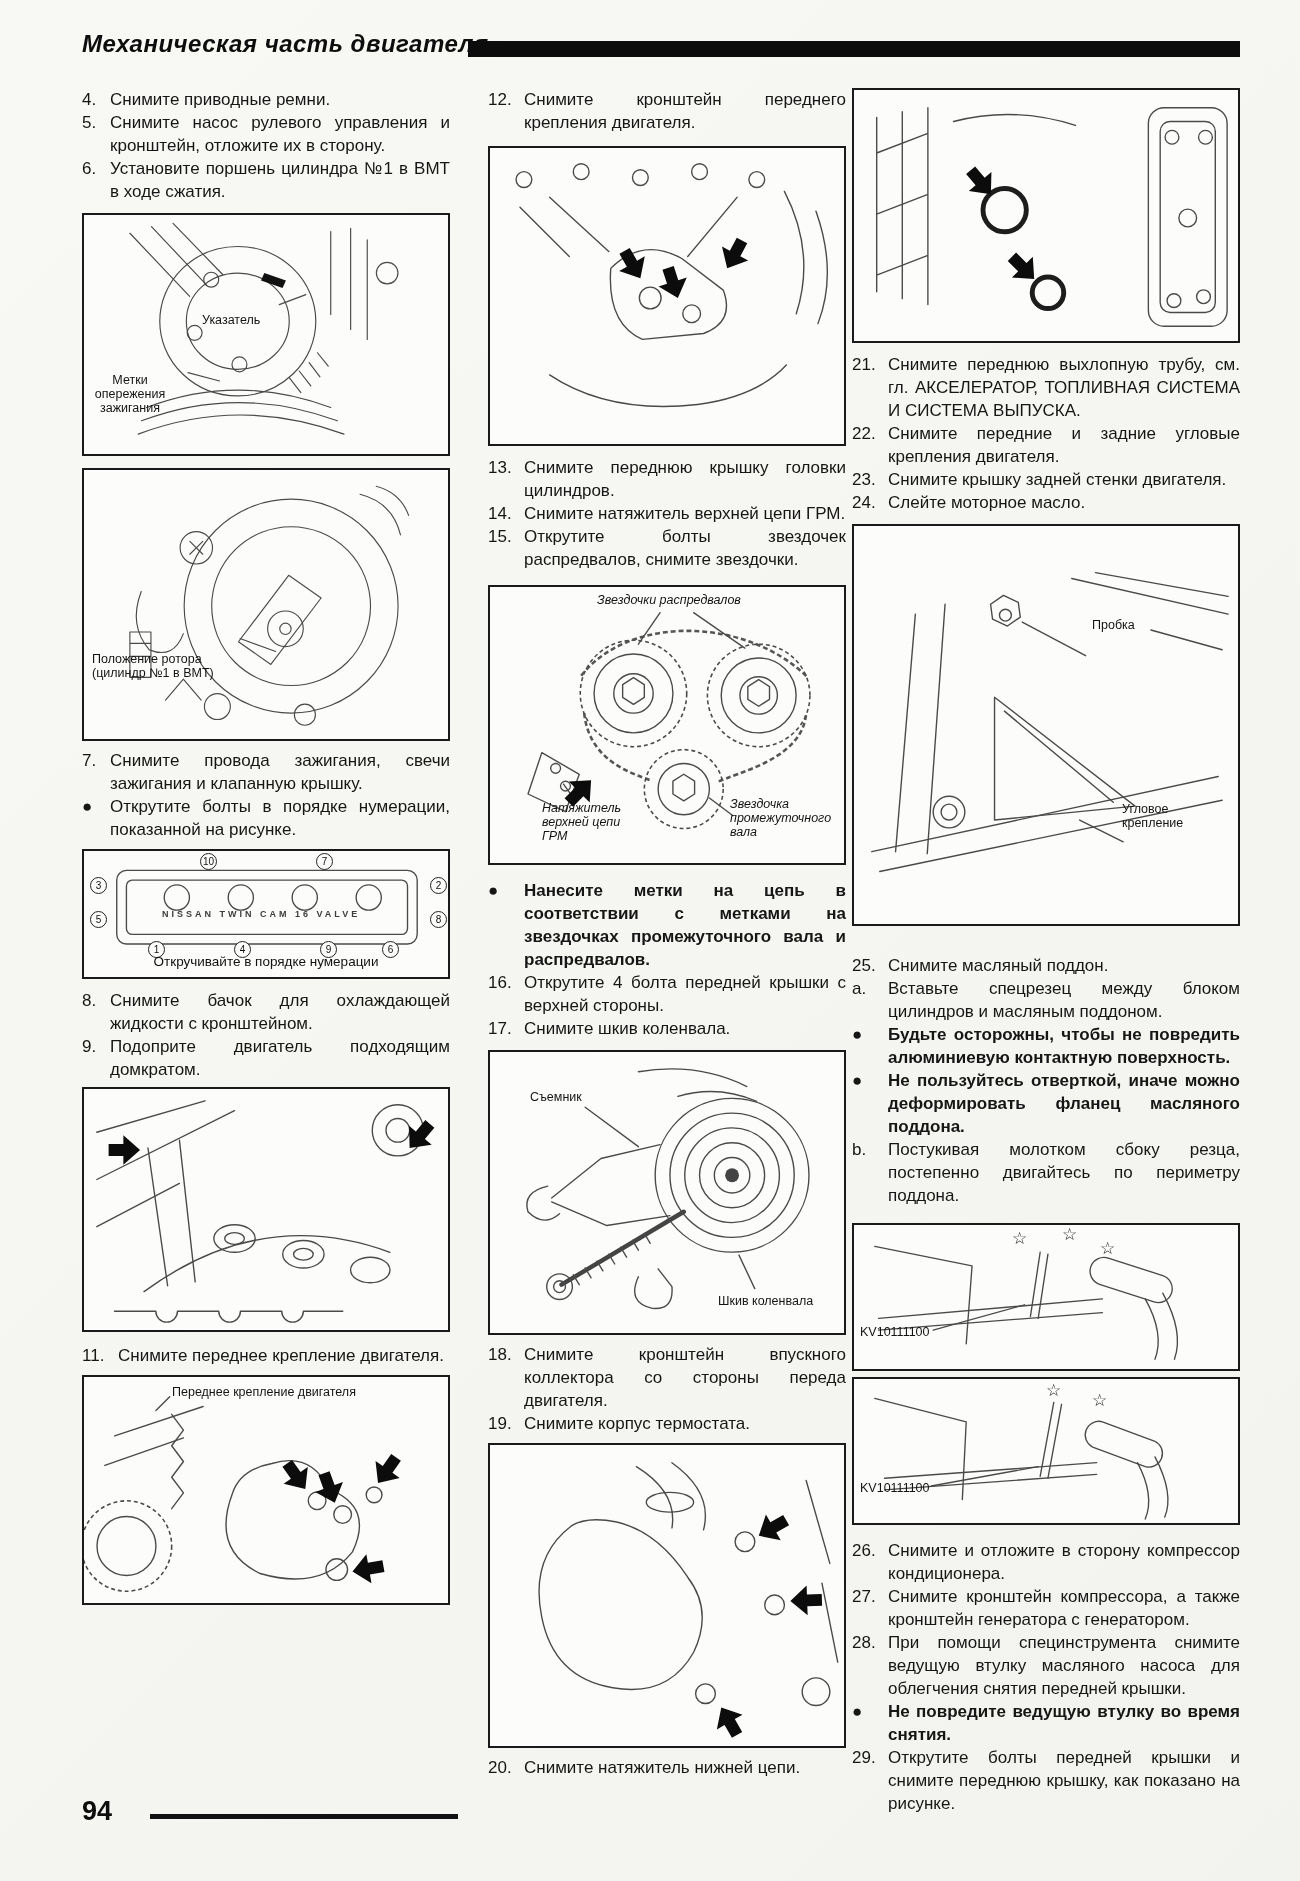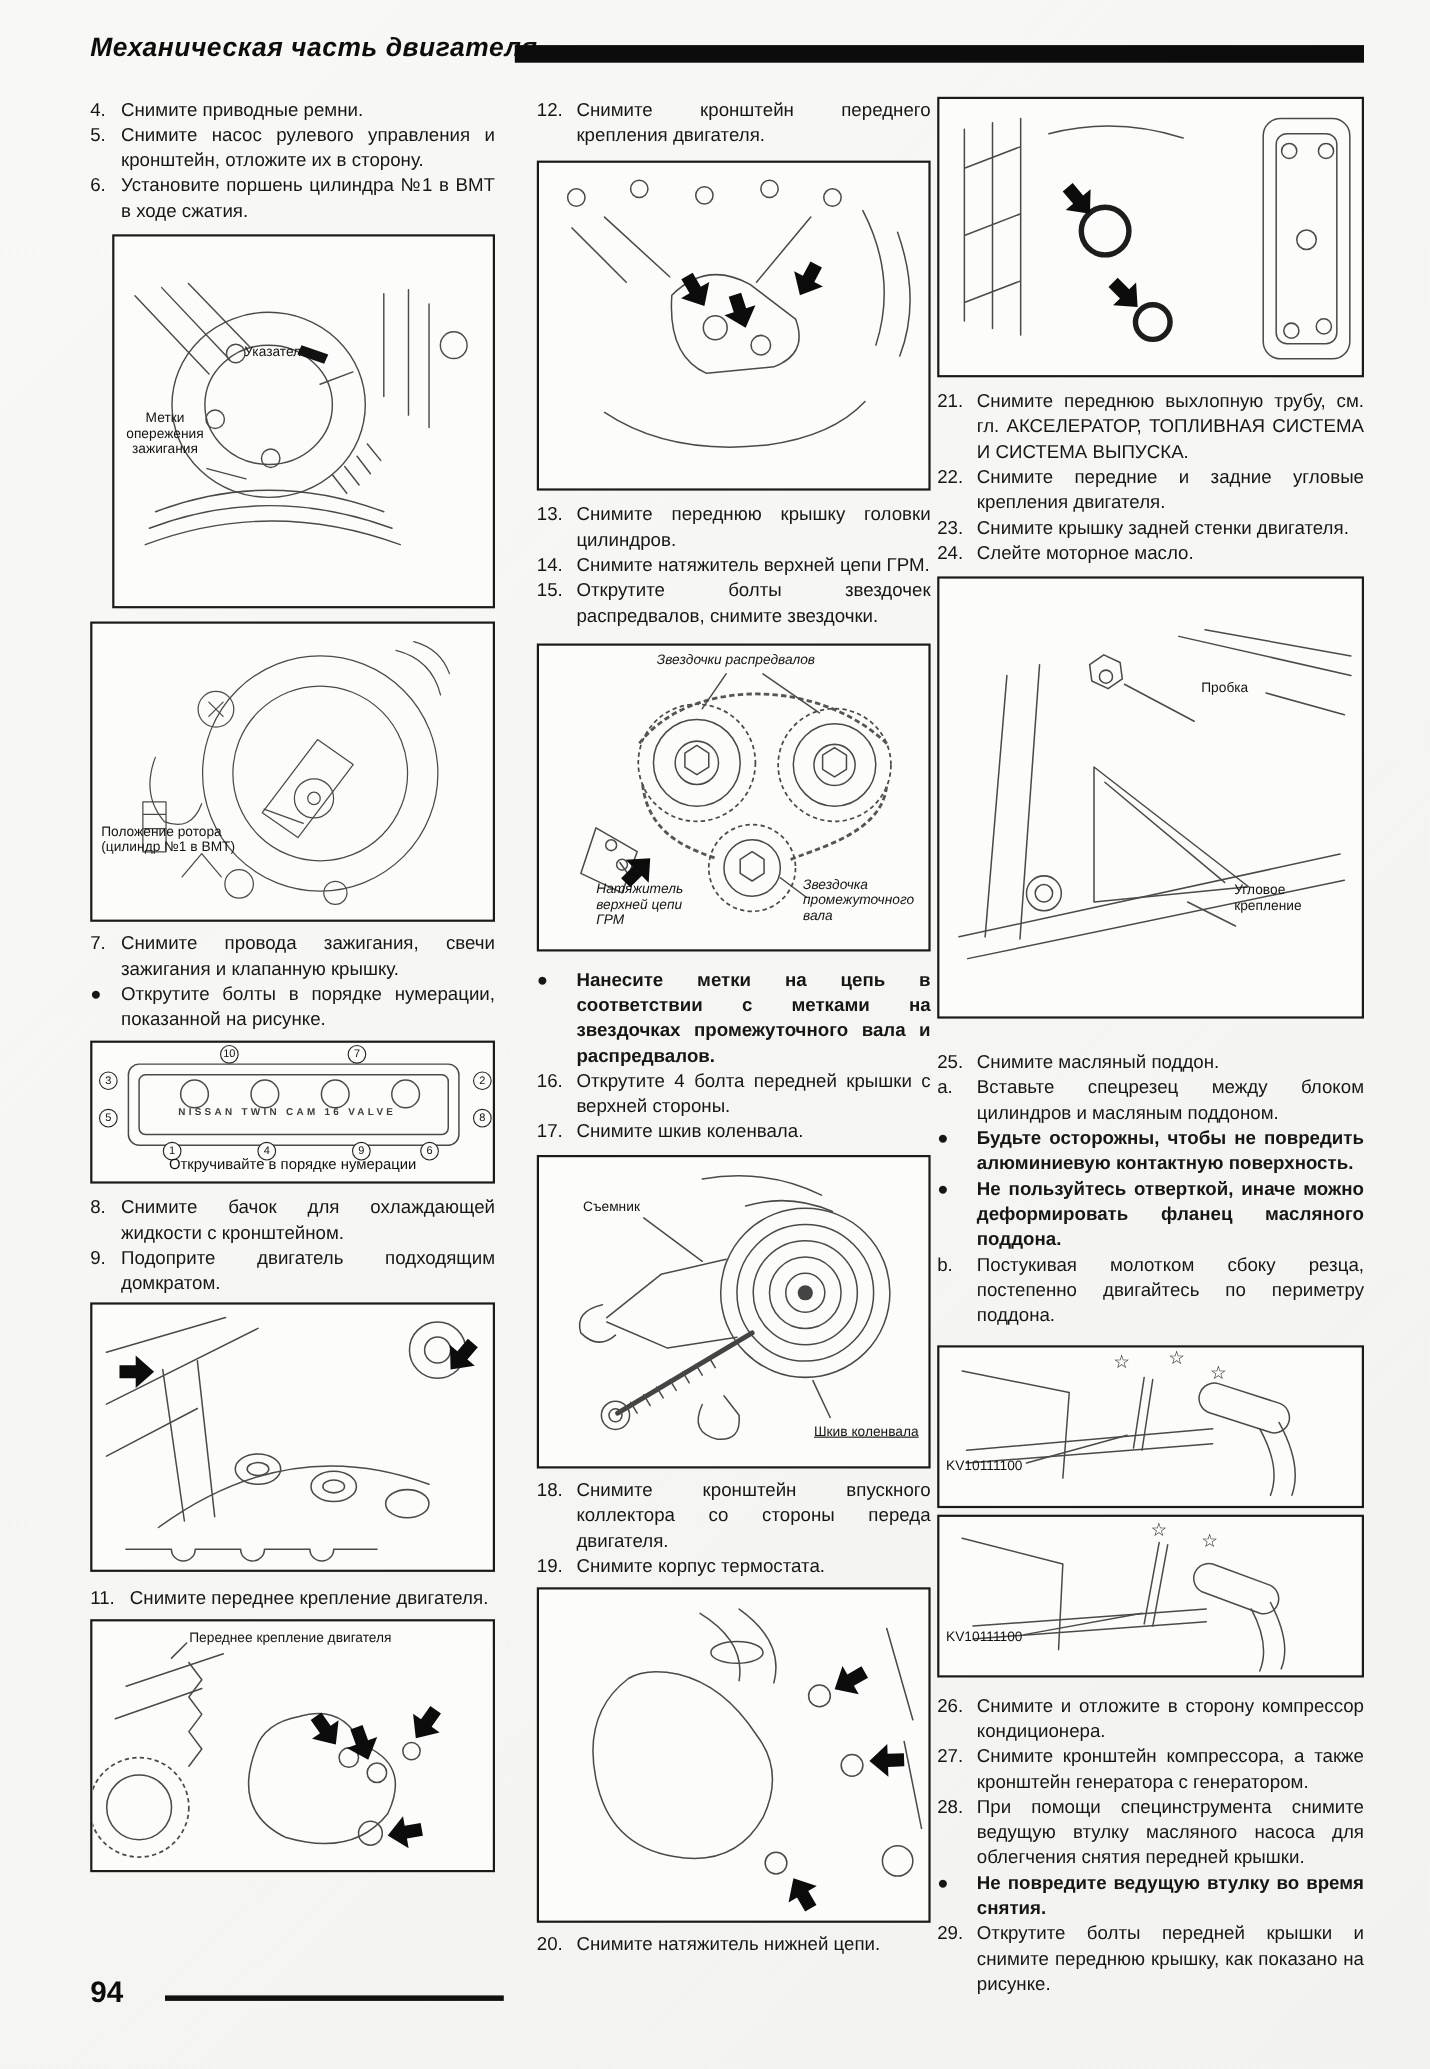--- a/index.html
+++ b/index.html
@@ -61,21 +61,21 @@
     </div>
     <div class="it">
       <span class="n">5.</span>
       <span class="tx">Снимите насос рулевого управления и кронштейн, отложите их в сторону.</span>
     </div>
     <div class="it">
       <span class="n">6.</span>
       <span class="tx">Установите поршень цилиндра №1 в ВМТ в ходе сжатия.</span>
     </div>
 
-    <div class="fig" style="margin-top:10px;height:340px;margin-left:20px;">
+    <div class="fig" style="margin-top:10px;height:243px;">
       <svg viewBox="0 0 368 288">
         <ellipse class="ln" cx="150" cy="128" rx="94" ry="90"></ellipse>
         <ellipse class="ln" cx="150" cy="128" rx="62" ry="58"></ellipse>
         <circle class="ln" cx="118" cy="78" r="9"></circle>
         <circle class="ln" cx="98" cy="142" r="9"></circle>
         <circle class="ln" cx="152" cy="180" r="9"></circle>
         <path class="ln" d="M20,22 L92,98 M46,14 L112,84 M72,10 L132,72"></path>
         <path class="ln" d="M262,20 L262,120 M286,16 L286,138 M306,30 L306,150"></path>
         <circle class="ln" cx="330" cy="70" r="13"></circle>
         <path class="ln" d="M40,232 Q150,190 262,232 M34,248 Q150,204 270,248 M30,264 Q152,218 278,264"></path>
@@ -287,21 +287,21 @@
         <path class="ln" d="M150,228 q-12,26 14,32 q22,2 20,-22 l-14,-18"></path>
         <path class="ln2" d="M72,236 L196,162"></path>
         <path class="ln" d="M84,226 l6,10 M96,219 l6,10 M108,212 l6,10 M120,205 l6,10 M132,198 l6,10 M144,191 l6,10 M156,184 l6,10"></path>
         <circle class="ln" cx="70" cy="238" r="13"></circle>
           <circle class="ln" cx="70" cy="238" r="6"></circle>
         <path class="ln" d="M150,20 q60,-10 110,15 M190,45 q40,-12 80,5"></path>
         <path class="ln" d="M96,56 L150,96"></path>
         <path class="ln" d="M268,240 L252,206"></path>
       </svg>
       <div class="flab" style="left:40px;top:38px;">Съемник</div>
-      <div class="flab" style="left:250px;top:242px;text-decoration:underline;">Шкив коленвала</div>
+      <div class="flab" style="left:228px;top:242px;">Шкив коленвала</div>
     </div>
 
     <div class="it" style="margin-top:8px;">
       <span class="n2">18.</span>
       <span class="tx">Снимите кронштейн впускного коллектора со стороны переда двигателя.</span>
     </div>
     <div class="it">
       <span class="n2">19.</span>
       <span class="tx">Снимите корпус термостата.</span>
     </div>

